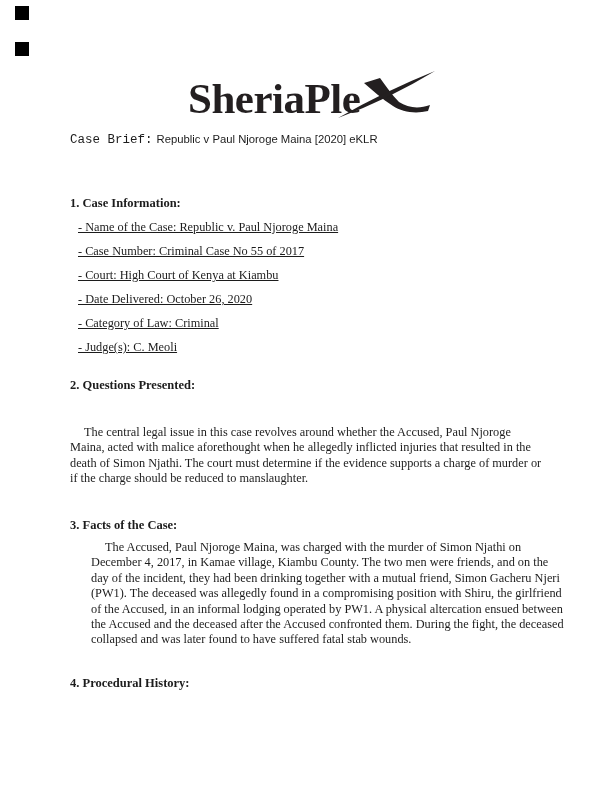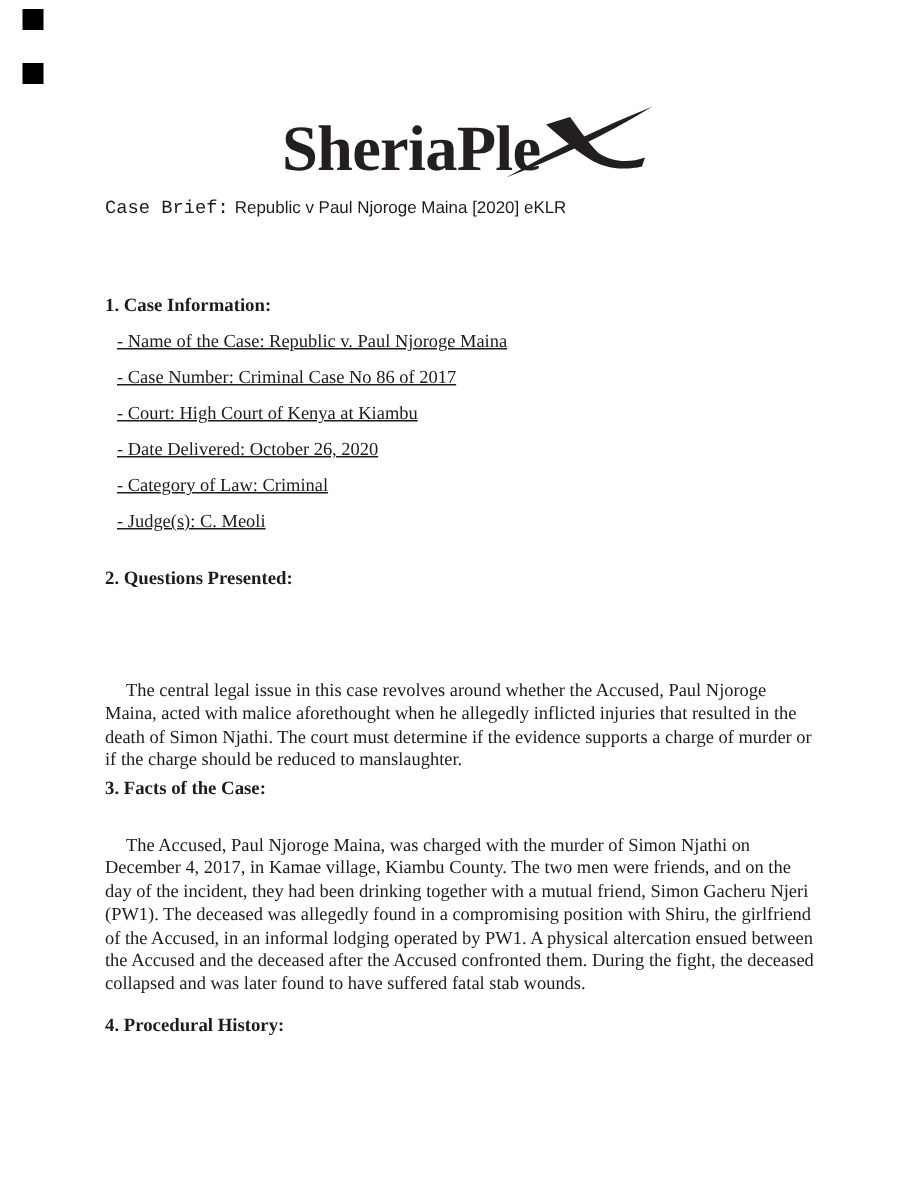--- a/index.html
+++ b/index.html
@@ -73,22 +73,22 @@
   }
 
   .para {
     position: absolute;
     left: 70px;
     width: 477px;
     font-size: 12.3px;
     line-height: 15.4px;
     text-indent: 14px;
   }
-  .p2 { top: 425px; margin-top: 28px; }
-  .p3 { top: 556px; }
+  .p2 { top: 425px; }
+  .p3 { top: 540px; margin-left: 21px; }
 </style>
 </head>
 <body>
 
 <div class="corner-mark m1"></div>
 <div class="corner-mark m2"></div>
 
 <div class="logo">
   <svg width="248" height="54" viewBox="0 0 248 54">
     <text x="0" y="44">SheriaPle</text>
@@ -99,21 +99,21 @@
 
 <div class="doc-title">
   <span class="label">Case Brief:</span>
   <span class="citation">Republic v Paul Njoroge Maina [2020] eKLR</span>
 </div>
 
 <div class="sec-h h1">1. Case Information:</div>
 
 <div class="info-list">
   <div class="info-item">- Name of the Case: Republic v. Paul Njoroge Maina</div>
-  <div class="info-item">- Case Number: Criminal Case No 86 of 2017</div>
+  <div class="info-item">- Case Number: Criminal Case No 55 of 2017</div>
   <div class="info-item">- Court: High Court of Kenya at Kiambu</div>
   <div class="info-item">- Date Delivered: October 26, 2020</div>
   <div class="info-item">- Category of Law: Criminal</div>
   <div class="info-item">- Judge(s): C. Meoli</div>
 </div>
 
 <div class="sec-h h2">2. Questions Presented:</div>
 <div class="para p2">The central legal issue in this case revolves around whether the Accused, Paul Njoroge Maina, acted with malice aforethought when he allegedly inflicted injuries that resulted in the death of Simon Njathi. The court must determine if the evidence supports a charge of murder or if the charge should be reduced to manslaughter.</div>
 
 <div class="sec-h h3">3. Facts of the Case:</div>

